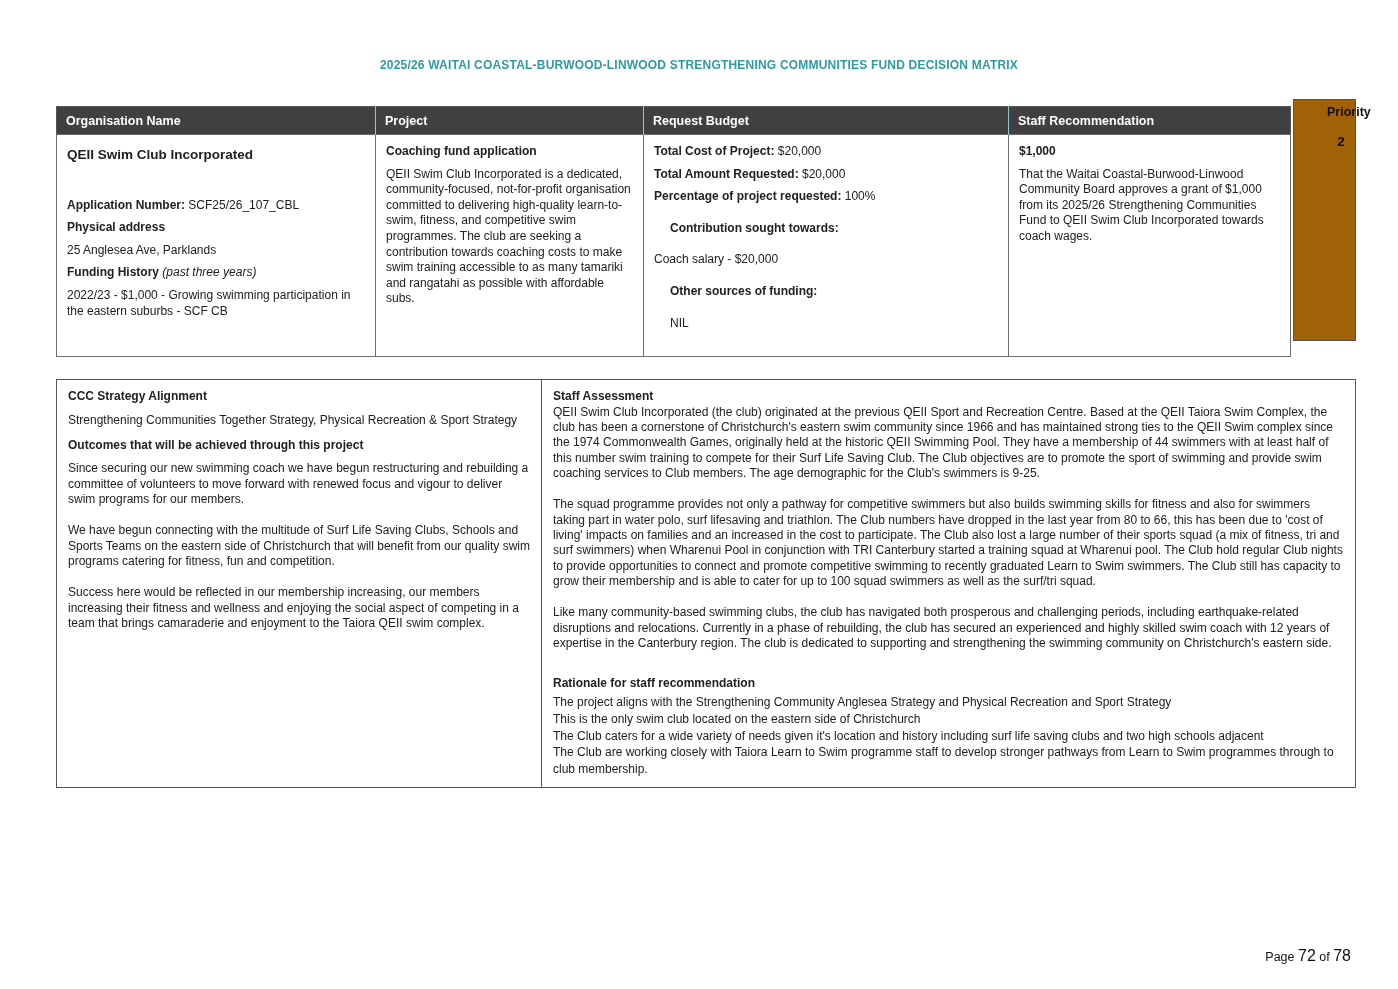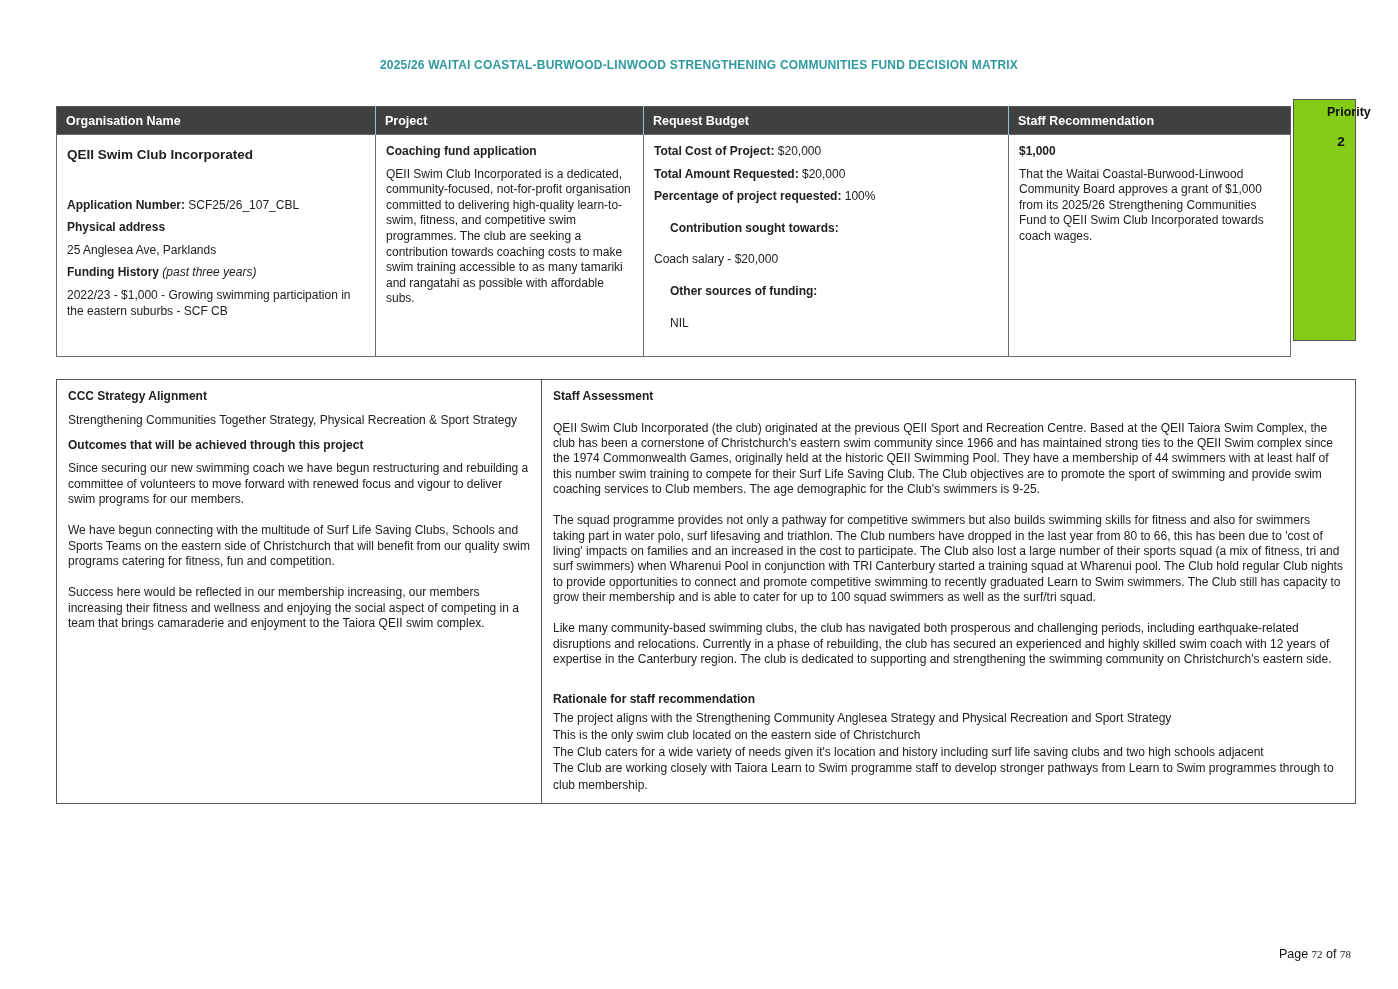--- a/index.html
+++ b/index.html
@@ -56,21 +56,21 @@
   p.tight { margin: 16px; }
   .bold { font-weight: bold; }
   .other-src { margin-top: 44px; }
   .amount { margin-bottom: 18px; }
   .proj-title { margin-bottom: 6px; }
   
   .priority {
     width: 63px;
     height: 242px;
     margin: -7px 0 0 2px;
-    background: #84cc16;
+    background: #a16207;
     border: 1px solid #565656;
     text-align: center;
     padding-left: 33px;
   }
   .p-head { font-weight: bold; font-size: 12.5px; padding-top: 5px; color: #111; }
   .p-val  { font-weight: bold; font-size: 13.5px; margin-top: 15px; color: #111; }
   
   .atab { margin: 22px 0 0 56px; width: 1300px; table-layout: fixed; }
   .atab td {
     border: 1px solid #565656;
@@ -87,21 +87,21 @@
   .rationale-h { margin: 24px 0 3px; font-weight: bold; }
   .rline { margin: 0; line-height: 1.4; }
   
   .footer {
     position: absolute;
     top: 947px;
     right: 47px;
     font-size: 12.5px;
     color: #111;
   }
-  .serif { font-family: Liberation Serif, serif; font-size: 11px; }
+  .serif { font-family: Liberation Sans, sans-serif; font-size: 16px; }
 </style>
 </head>
 <body>
 
 <div class="title">2025/26 WAITAI COASTAL-BURWOOD-LINWOOD STRENGTHENING COMMUNITIES FUND DECISION MATRIX</div>
 
 <div class="matrix-wrap">
   <table class="mtab">
     <colgroup>
         <col class="c1">
@@ -158,21 +158,21 @@
     <tr>
       <td class="a-left">
         <p class="h-line">CCC Strategy Alignment</p>
         <p class="sub-line">Strengthening Communities Together Strategy, Physical Recreation &amp; Sport Strategy</p>
         <p class="h-line">Outcomes that will be achieved through this project</p>
         <p class="para">Since securing our new swimming coach we have begun restructuring and rebuilding a committee of volunteers to move forward with renewed focus and vigour to deliver swim programs for our members.</p>
         <p class="para">We have begun connecting with the multitude of Surf Life Saving Clubs, Schools and Sports Teams on the eastern side of Christchurch that will benefit from our quality swim programs catering for fitness, fun and competition.</p>
         <p class="para">Success here would be reflected in our membership increasing, our members increasing their fitness and wellness and enjoying the social aspect of competing in a team that brings camaraderie and enjoyment to the Taiora QEII swim complex.</p>
       </td>
       <td>
-        <p class="h-line" style="margin-bottom:16px">Staff Assessment</p>
+        <p class="h-line" style="margin-bottom:0">Staff Assessment</p>
         <p class="para">QEII Swim Club Incorporated (the club) originated at the previous QEII Sport and Recreation Centre. Based at the QEII Taiora Swim Complex, the club has been a cornerstone of Christchurch's eastern swim community since 1966 and has maintained strong ties to the QEII Swim complex since the 1974 Commonwealth Games, originally held at the historic QEII Swimming Pool. They have a membership of 44 swimmers with at least half of this number swim training to compete for their Surf Life Saving Club. The Club objectives are to promote the sport of swimming and provide swim coaching services to Club members. The age demographic for the Club's swimmers is 9-25.</p>
         <p class="para">The squad programme provides not only a pathway for competitive swimmers but also builds swimming skills for fitness and also for swimmers taking part in water polo, surf lifesaving and triathlon. The Club numbers have dropped in the last year from 80 to 66, this has been due to 'cost of living' impacts on families and an increased in the cost to participate. The Club also lost a large number of their sports squad (a mix of fitness, tri and surf swimmers) when Wharenui Pool in conjunction with TRI Canterbury started a training squad at Wharenui pool. The Club hold regular Club nights to provide opportunities to connect and promote competitive swimming to recently graduated Learn to Swim swimmers. The Club still has capacity to grow their membership and is able to cater for up to 100 squad swimmers as well as the surf/tri squad.</p>
         <p class="para">Like many community-based swimming clubs, the club has navigated both prosperous and challenging periods, including earthquake-related disruptions and relocations. Currently in a phase of rebuilding, the club has secured an experienced and highly skilled swim coach with 12 years of expertise in the Canterbury region. The club is dedicated to supporting and strengthening the swimming community on Christchurch's eastern side.</p>
         <p class="rationale-h">Rationale for staff recommendation</p>
         <div class="rline">The project aligns with the Strengthening Community Anglesea Strategy and Physical Recreation and Sport Strategy</div>
         <div class="rline">This is the only swim club located on the eastern side of Christchurch</div>
         <div class="rline">The Club caters for a wide variety of needs given it's location and history including surf life saving clubs and two high schools adjacent</div>
         <div class="rline">The Club are working closely with Taiora Learn to Swim programme staff to develop stronger pathways from Learn to Swim programmes through to club membership.</div>
       </td>
     </tr>

